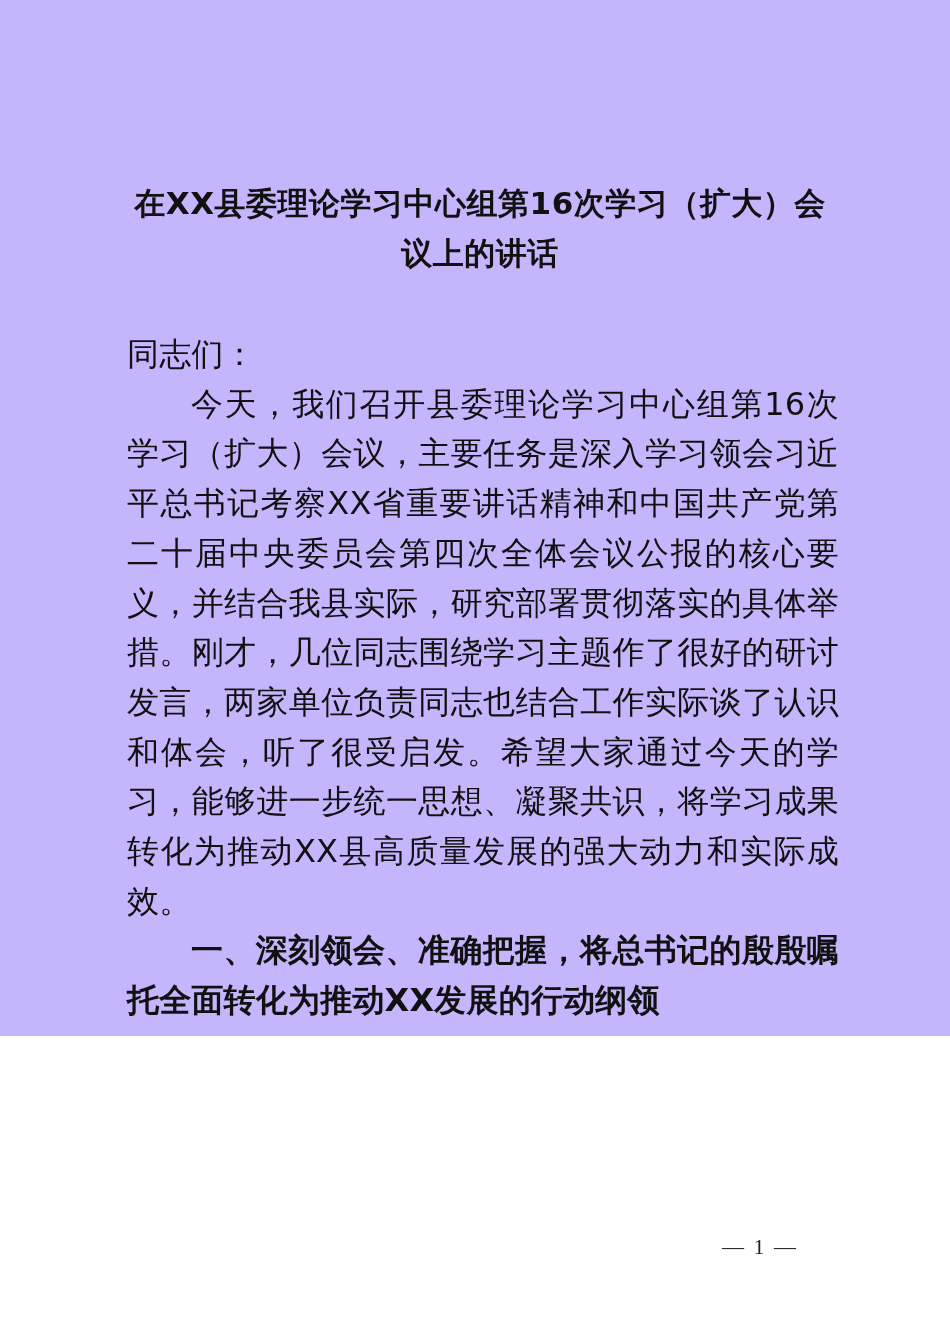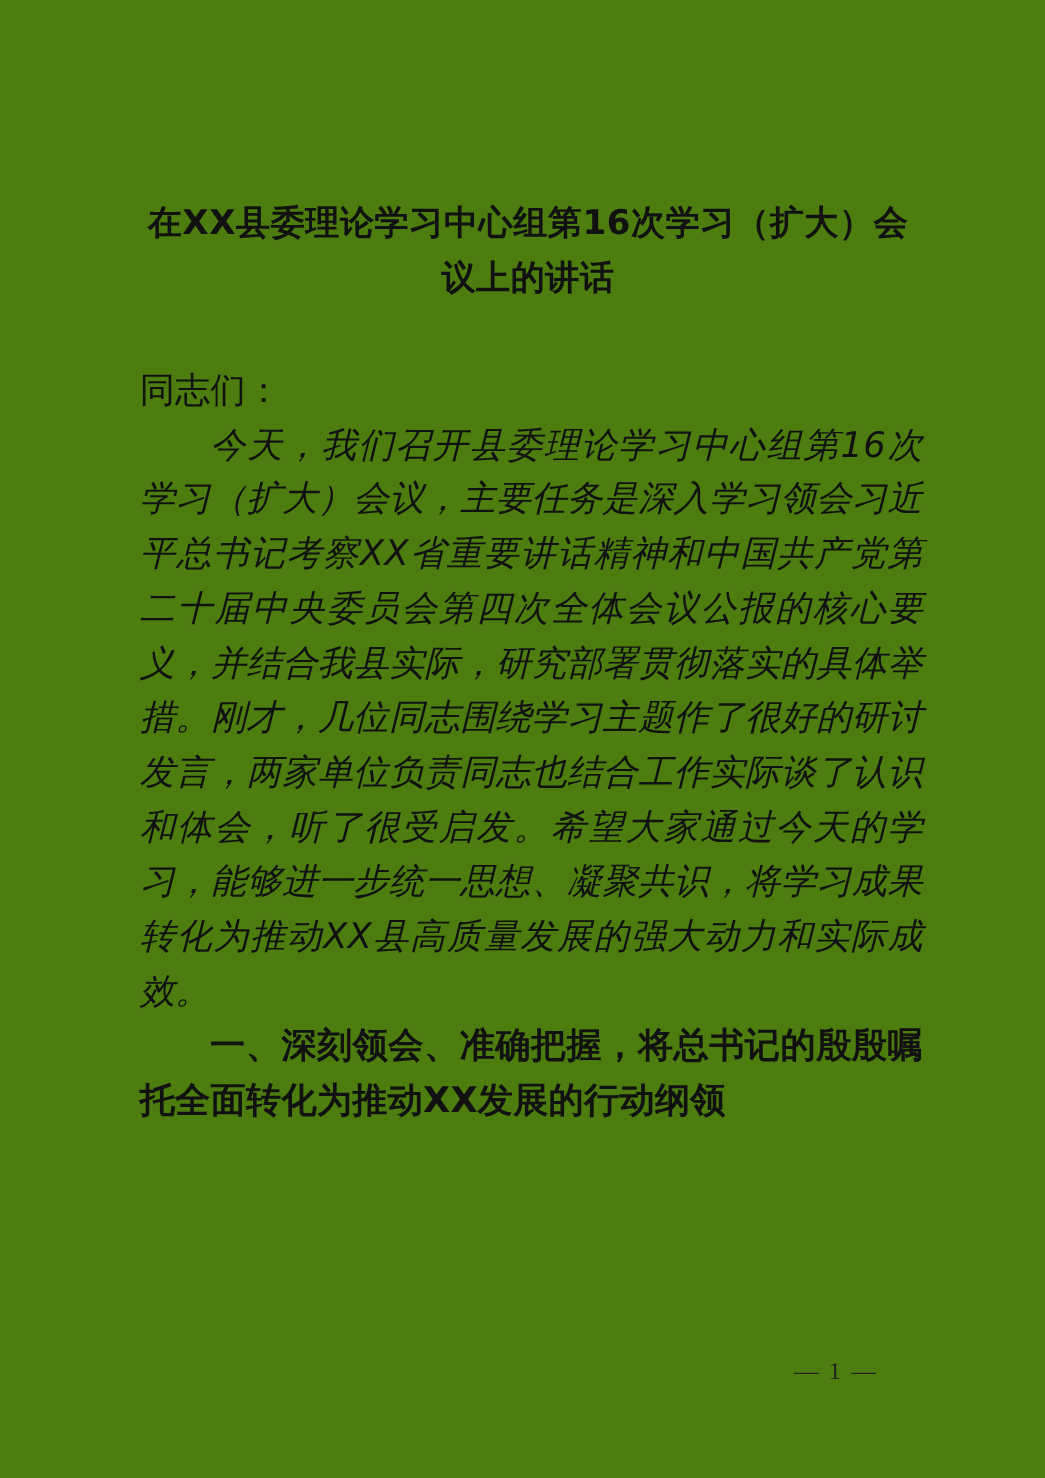--- a/index.html
+++ b/index.html
@@ -13,22 +13,22 @@
       position: relative;
       overflow: hidden;
       color: #111111;
       font-family: "DejaVu Sans", "Liberation Sans", sans-serif;
     }
     .page {
       position: absolute;
       left: 0;
       top: 0;
       width: 950px;
-      height: 1344px;
-      background: #4d7c0f;
+      height: 1036px;
+      background: #c4b5fd;
     }
     .title {
       position: absolute;
       left: 120px;
       top: 178px;
       width: 720px;
       text-align: center;
       font-family: "DejaVu Sans", "Liberation Sans", sans-serif;
       font-weight: bold;
       font-size: 31px;
@@ -44,21 +44,20 @@
       font-size: 32px;
       line-height: 49.7px;
       text-align: justify;
       letter-spacing: 0.2px;
     }
     .body p {
       margin: 0;
     }
     .body .indent {
       text-indent: 2em;
-      font-style: italic;
     }
     .body .heading {
       font-weight: bold;
       text-indent: 2em;
     }
     .page-number {
       position: absolute;
       left: 710px;
       top: 1234px;
       width: 100px;

